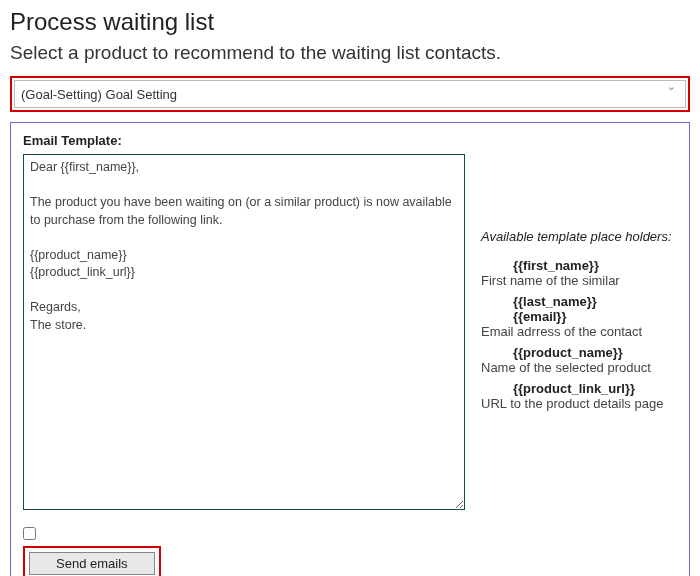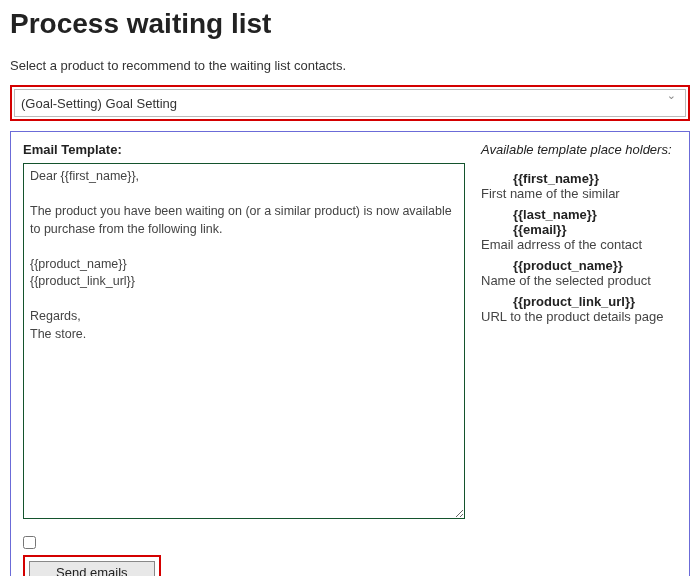--- a/index.html
+++ b/index.html
@@ -6,27 +6,27 @@
     body {
       font-family: Arial, Helvetica, sans-serif;
       font-size: 13px;
       color: #333;
       background: #fff;
       width: 700px;
       height: 576px;
       padding: 8px 10px;
     }
     h1 {
-      font-size: 28px;
-      font-weight: 700;
+      font-size: 24px;
+      font-weight: 400;
       color: #222;
-      margin-bottom: 18px;
+      margin-bottom: 6px;
     }
     .subtitle {
-      font-size: 13px;
+      font-size: 19px;
       color: #333;
       margin-bottom: 12px;
     }
     .product-select-wrap {
       border: 2px solid #d40000;
       padding: 2px;
       margin-bottom: 10px;
     }
     .product-select {
       width: 100%;
@@ -52,20 +52,21 @@
       color: #888;
       font-size: 11px;
     }
     .panel {
       border: 1px solid #6b6bd8;
       padding: 10px 12px 12px 12px;
     }
     .panel-inner {
       display: flex;
       gap: 16px;
+      align-items: center;
     }
     .left-col { flex: 1 1 auto; min-width: 0; }
     .right-col { width: 196px; flex-shrink: 0; }
     .label {
       font-weight: bold;
       font-size: 13px;
       color: #222;
       margin-bottom: 6px;
       display: block;
     }

